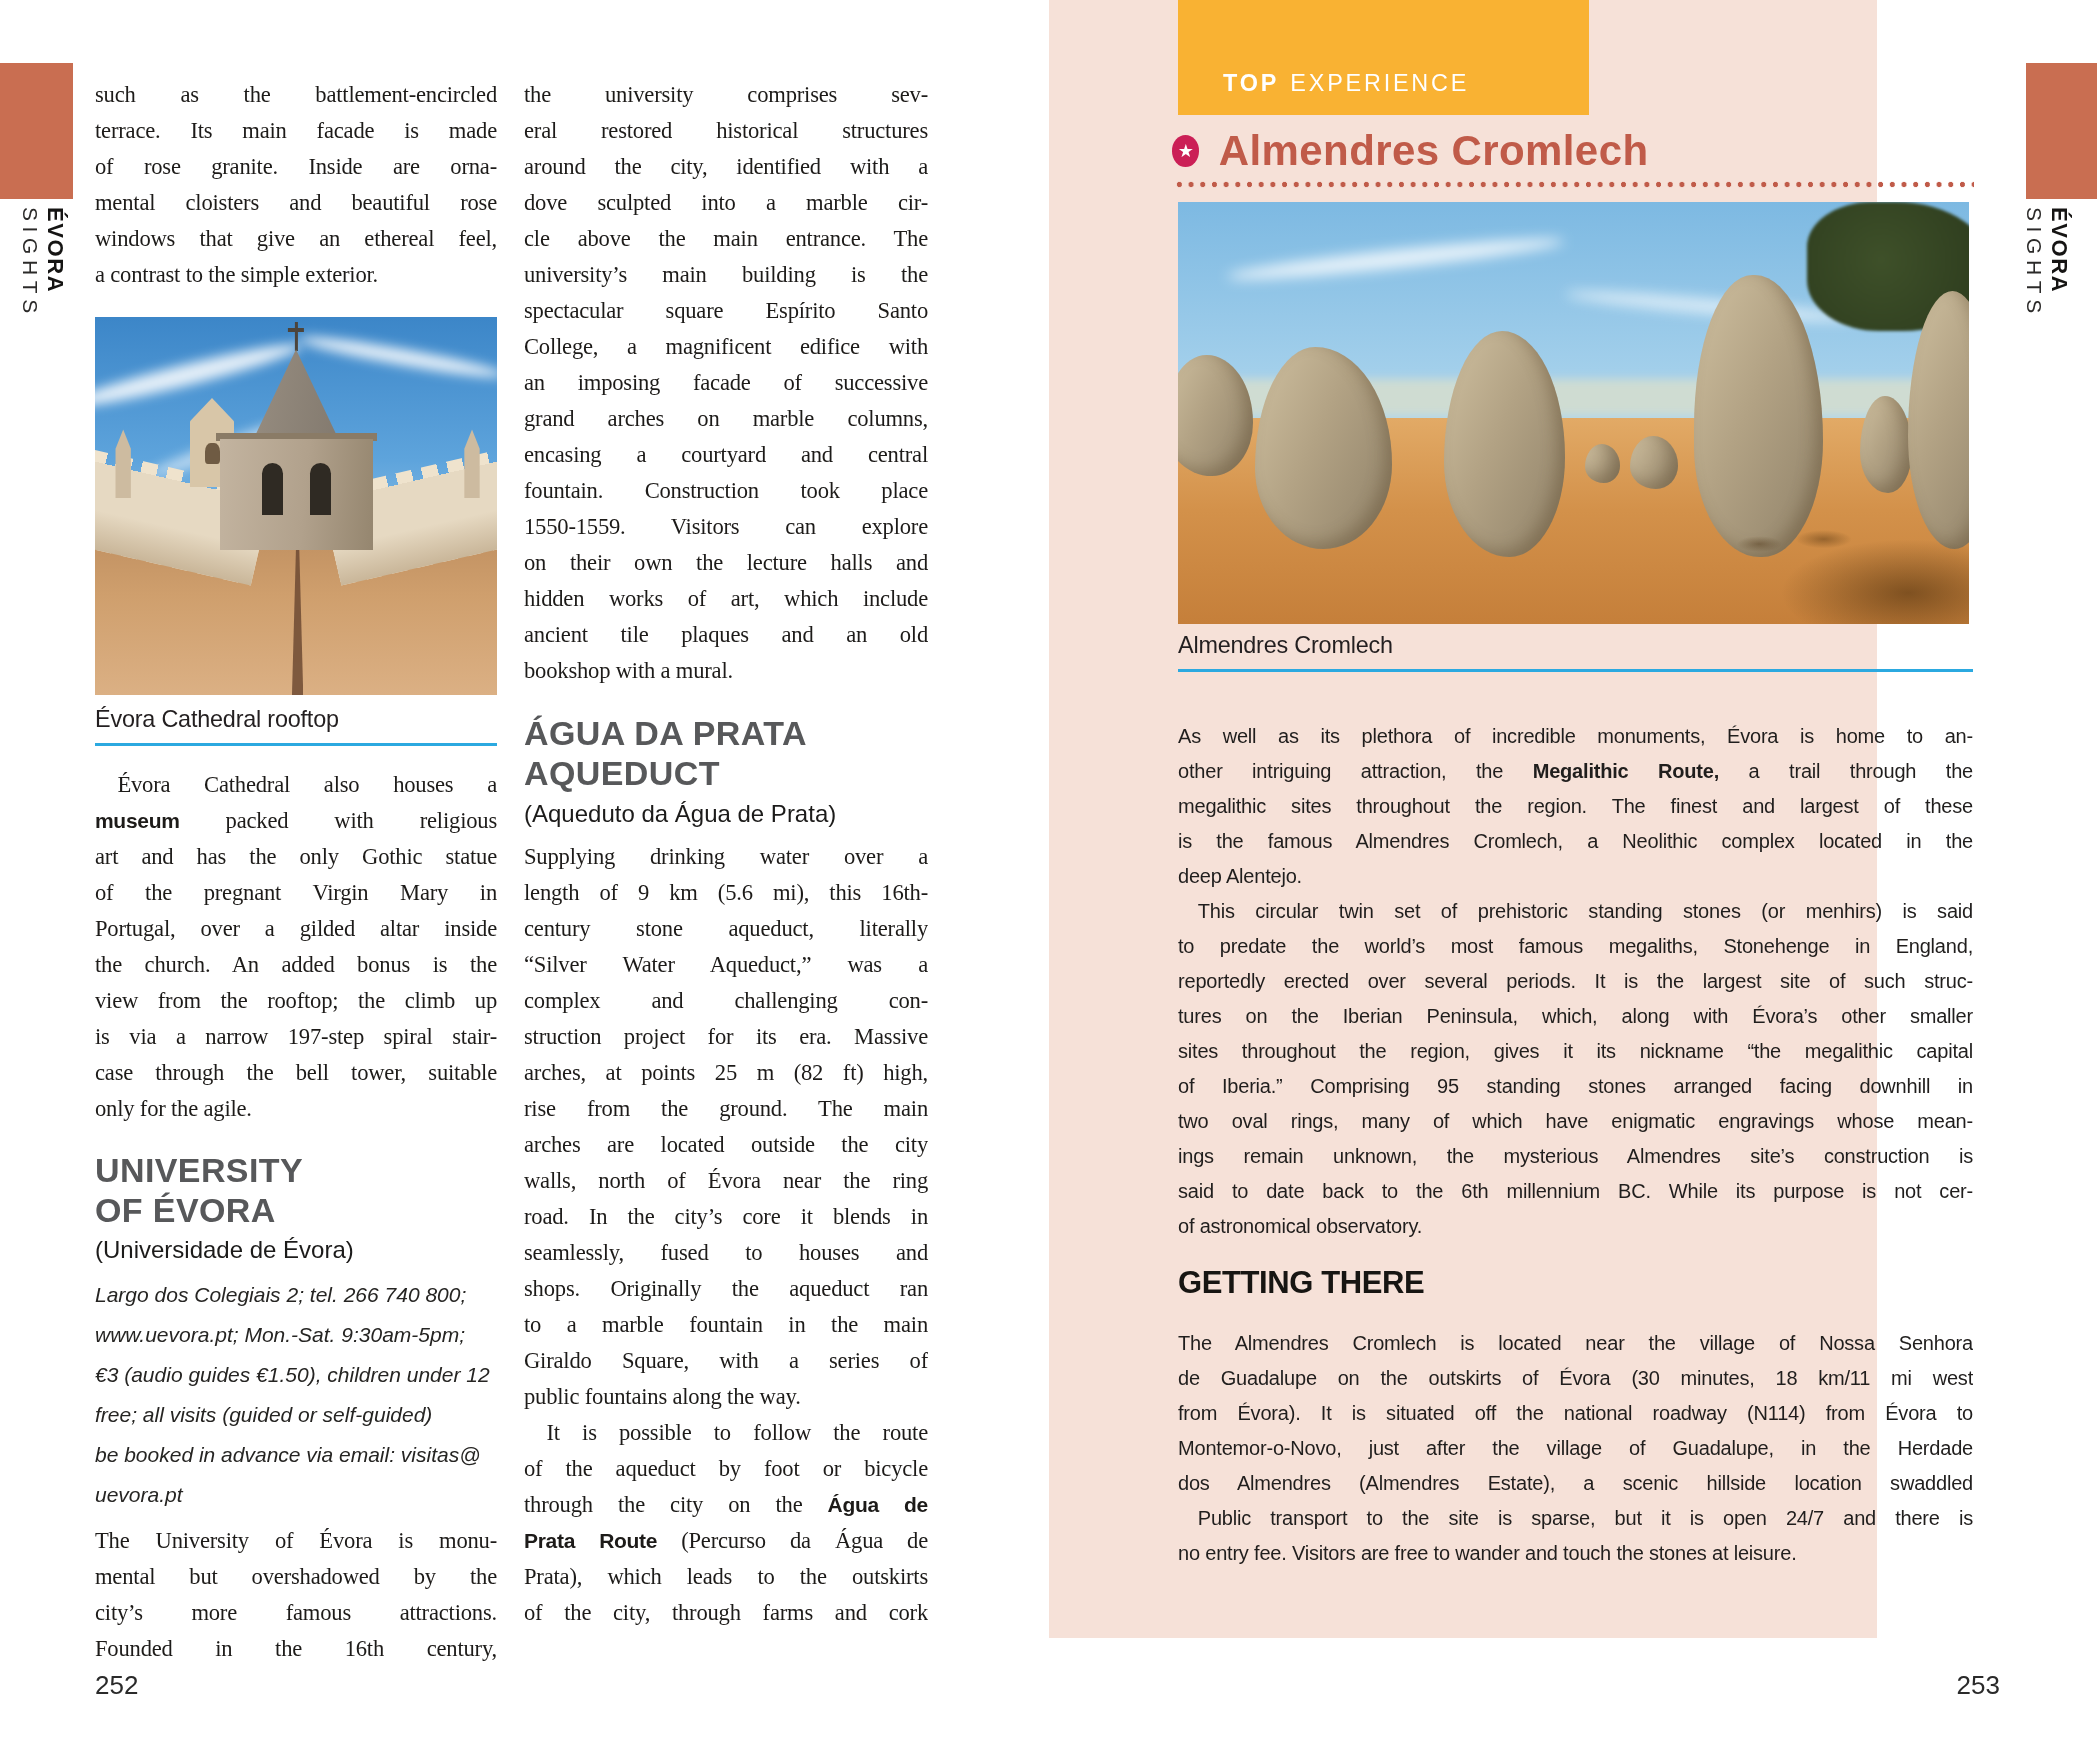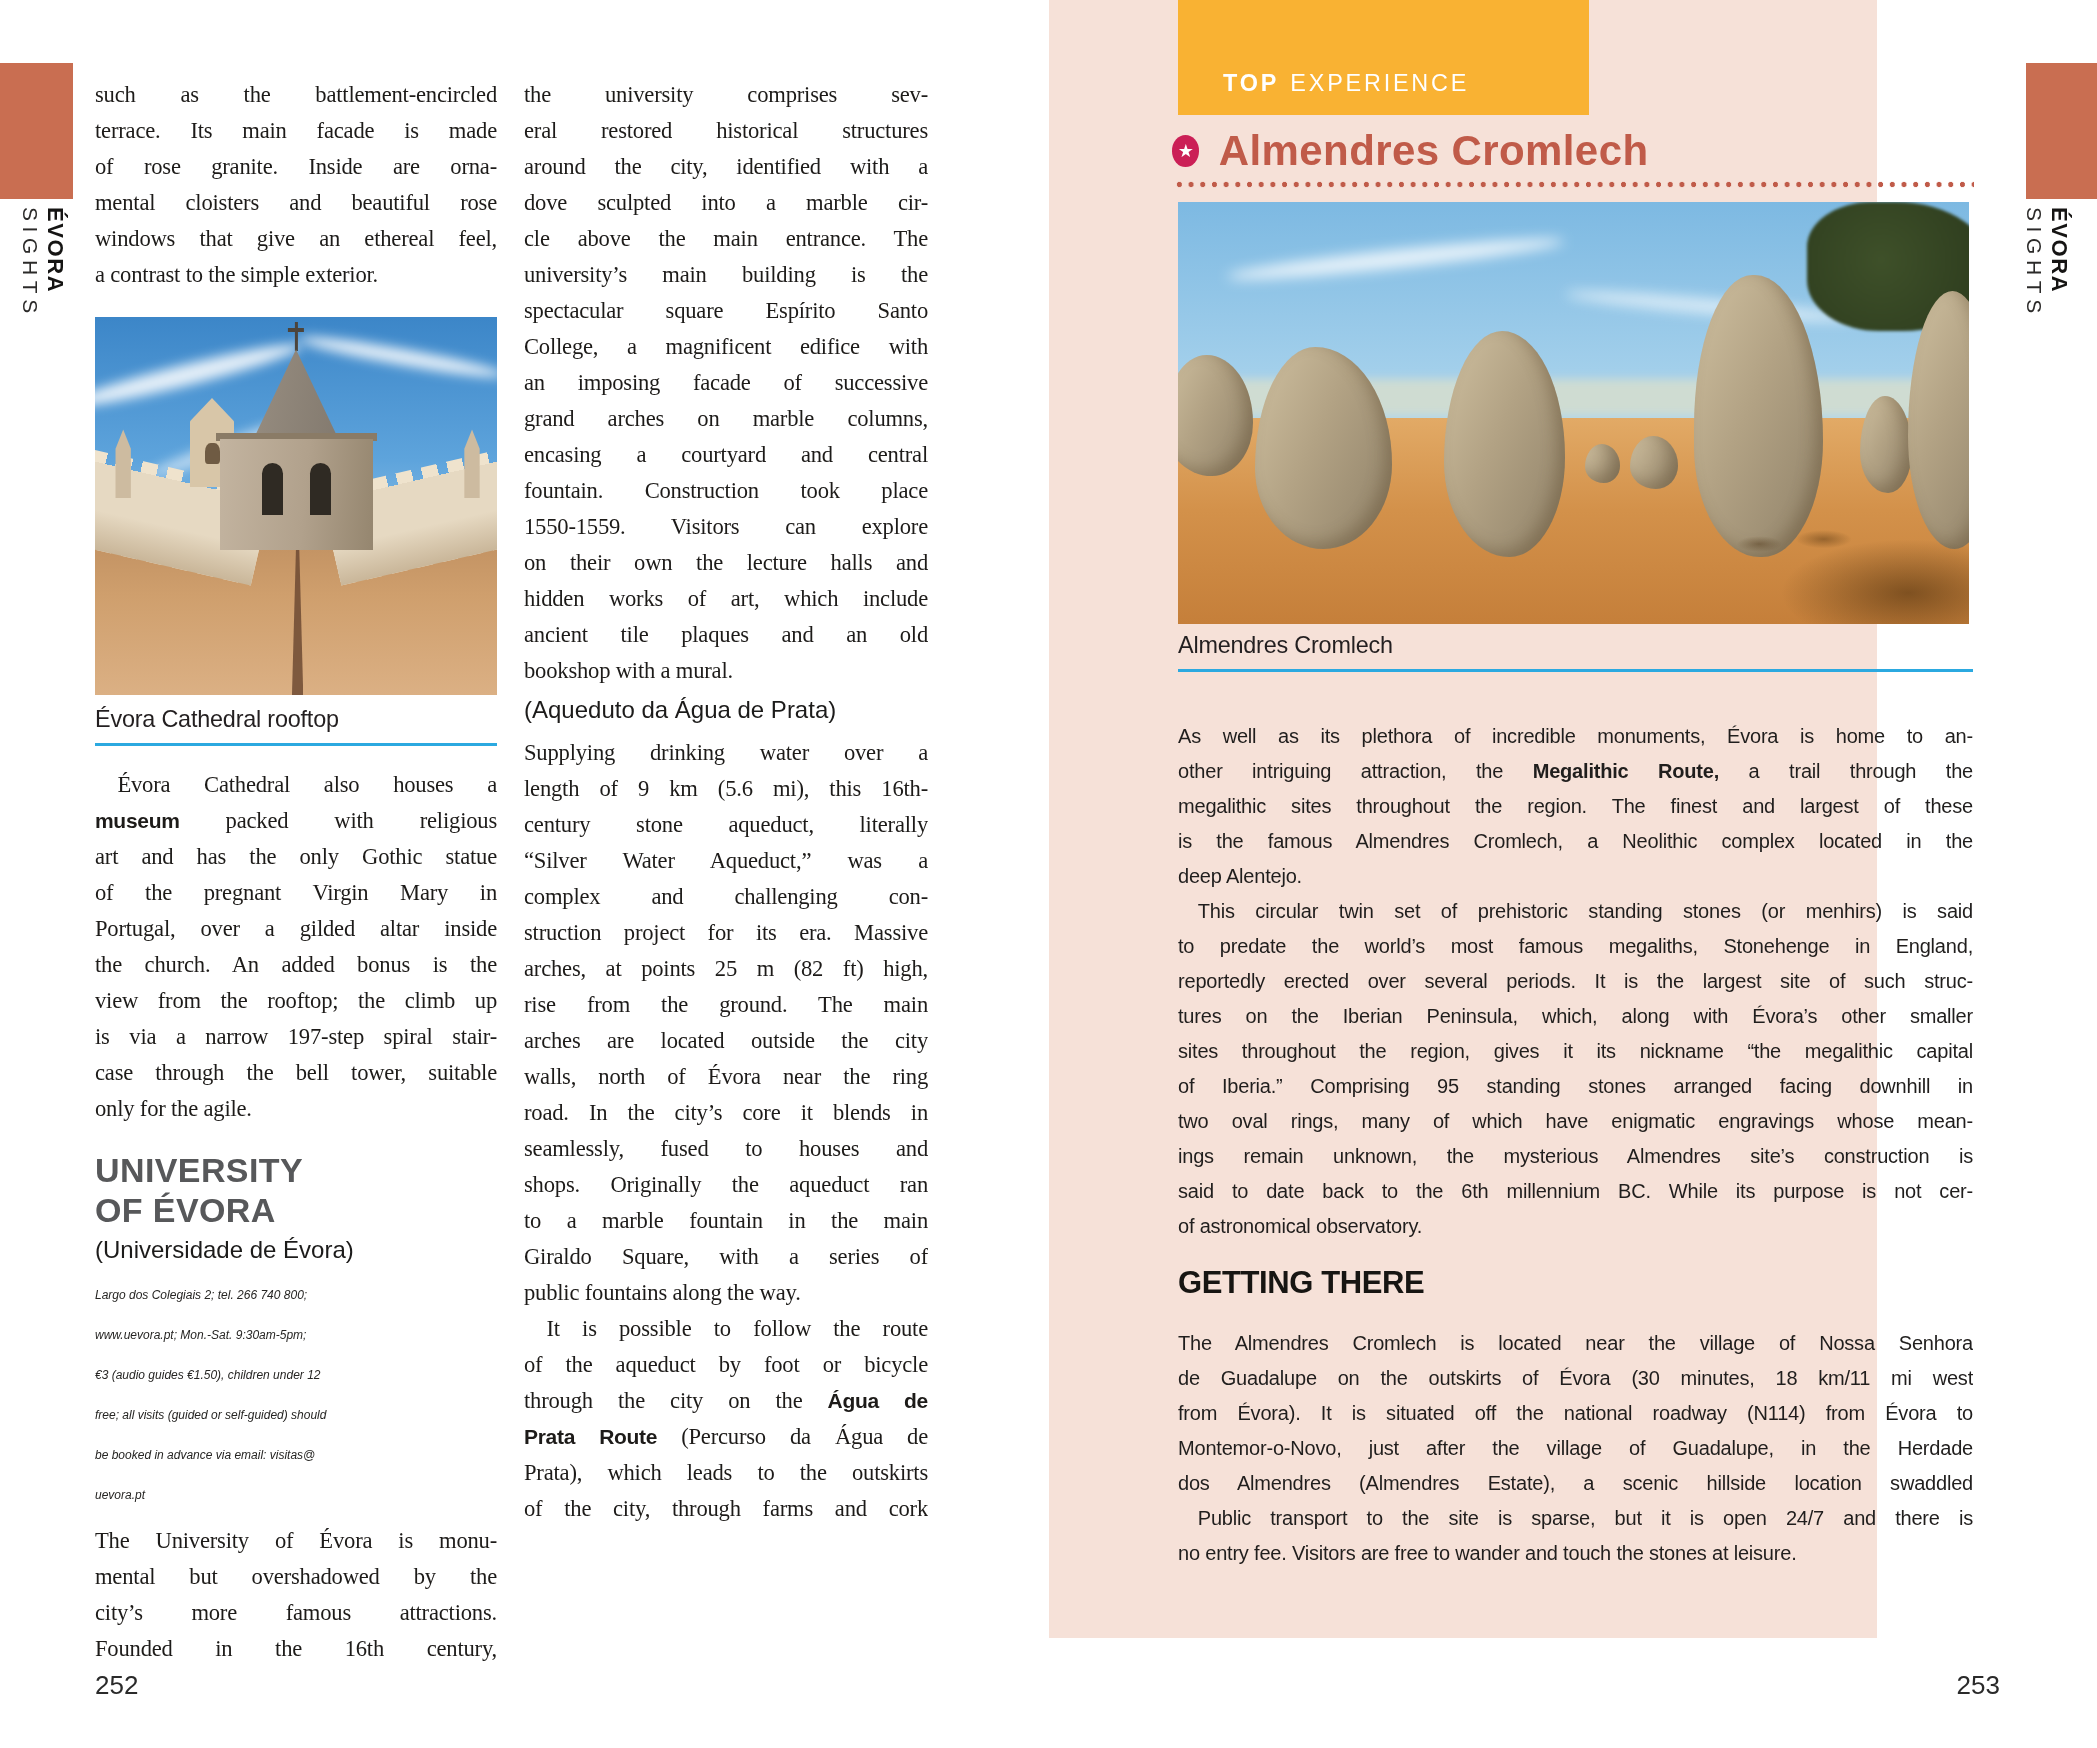--- a/index.html
+++ b/index.html
@@ -33,21 +33,21 @@
 
   
   .col{position:absolute;top:77px;}
   .col1{left:95px;width:402px;}
   .col2{left:524px;width:404px;}
 
   .gray-heading{font-size:34px;line-height:40px;font-weight:800;letter-spacing:0.4px;color:var(--gray-heading);}
   .col1 .gray-heading{margin-top:22.6px;}
   .col2 .gray-heading{margin-top:24px;}
   .subhead{font-size:24px;font-weight:400;color:#1c1b1a;margin-top:6.5px;}
-  .italic-block{margin-top:11.3px;font-size:12px;--lh:40px;font-style:italic;color:#262523;letter-spacing:0;}
+  .italic-block{margin-top:11.3px;font-size:21px;--lh:40px;font-style:italic;color:#262523;letter-spacing:0;}
   .mt-museum{margin-top:21px;}
   .mt-closing{margin-top:8px;}
   .mt-aqueduct{margin-top:11.3px;}
 
   .caption-block{margin-top:11.3px;border-bottom:3.2px solid var(--rule-blue);padding-bottom:9.7px;}
   .caption-text{font-size:23.4px;color:var(--caption-ink);letter-spacing:-0.2px;}
 
   .pagenum{position:absolute;top:1670px;font-size:26px;color:#2a2a2a;}
   .pagenum.left{left:95px;}
   .pagenum.right{left:1839px;width:161px;text-align:right;}
@@ -248,20 +248,24 @@
           <div class="line"><span>grand arches on marble columns,</span></div>
           <div class="line"><span>encasing a courtyard and central</span></div>
           <div class="line"><span>fountain. Construction took place</span></div>
           <div class="line"><span>1550-1559. Visitors can explore</span></div>
           <div class="line"><span>on their own the lecture halls and</span></div>
           <div class="line"><span>hidden works of art, which include</span></div>
           <div class="line"><span>ancient tile plaques and an old</span></div>
           <div class="line end"><span>bookshop with a mural.</span></div>
         </div>
       </div>
+    <h2 class="gray-heading plain">
+        <div class="line"><span>ÁGUA DA PRATA</span></div>
+        <div class="line"><span>AQUEDUCT</span></div>
+      </h2>
     <h3 class="subhead">(Aqueduto da Água de Prata)</h3>
     <div class="serif mt-aqueduct">
         <div class="para">
           <div class="line"><span>Supplying drinking water over a</span></div>
           <div class="line"><span>length of 9 km (5.6 mi), this 16th-</span></div>
           <div class="line"><span>century stone aqueduct, literally</span></div>
           <div class="line"><span>“Silver Water Aqueduct,” was a</span></div>
           <div class="line"><span>complex and challenging con-</span></div>
           <div class="line"><span>struction project for its era. Massive</span></div>
           <div class="line"><span>arches, at points 25 m (82 ft) high,</span></div>

